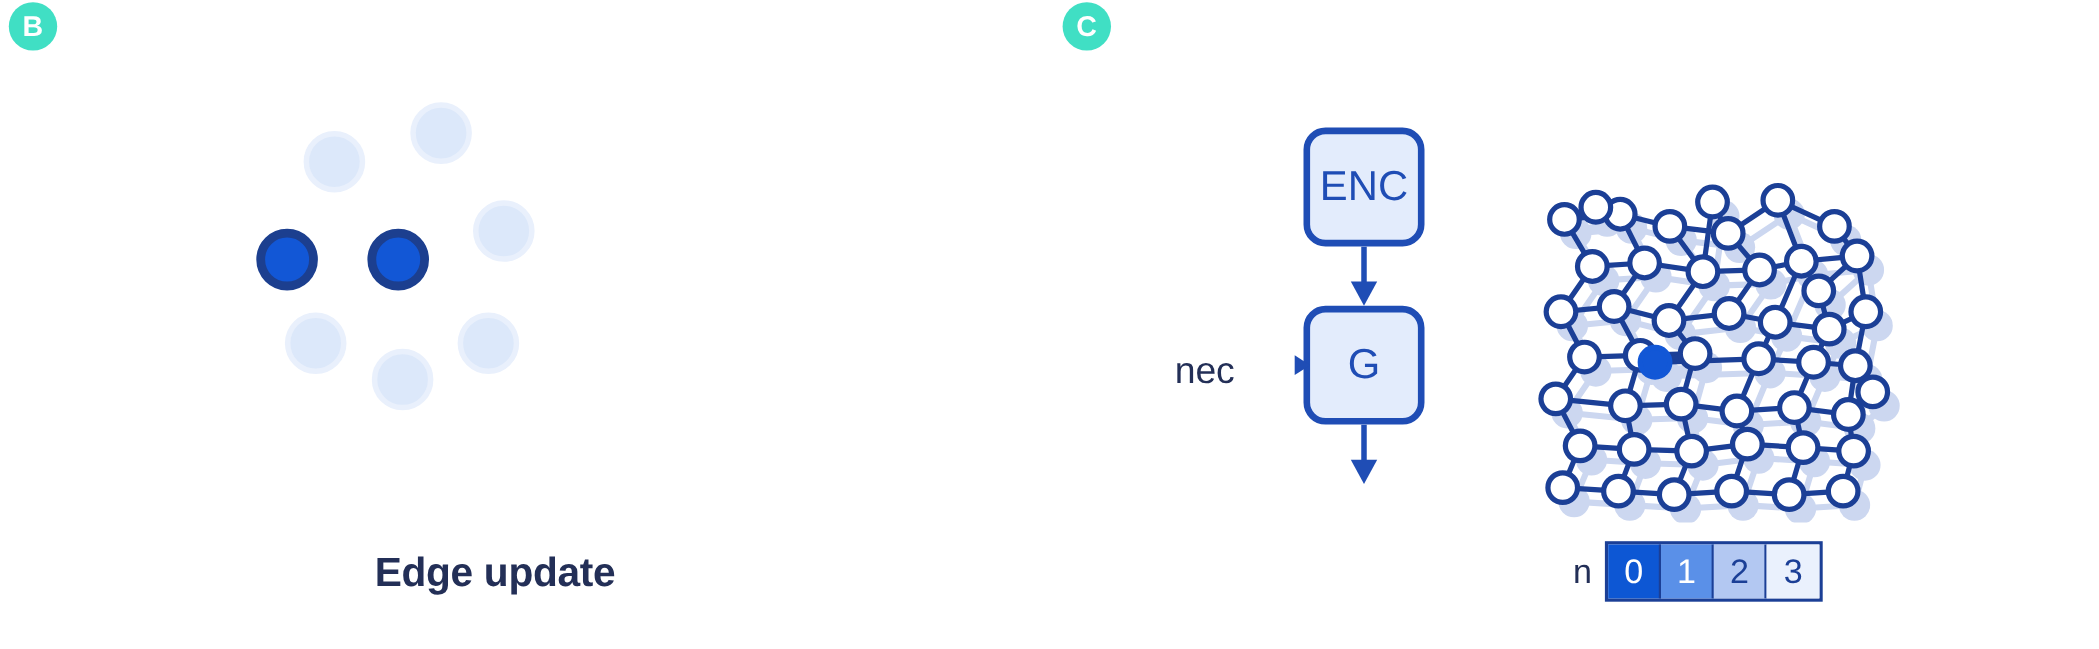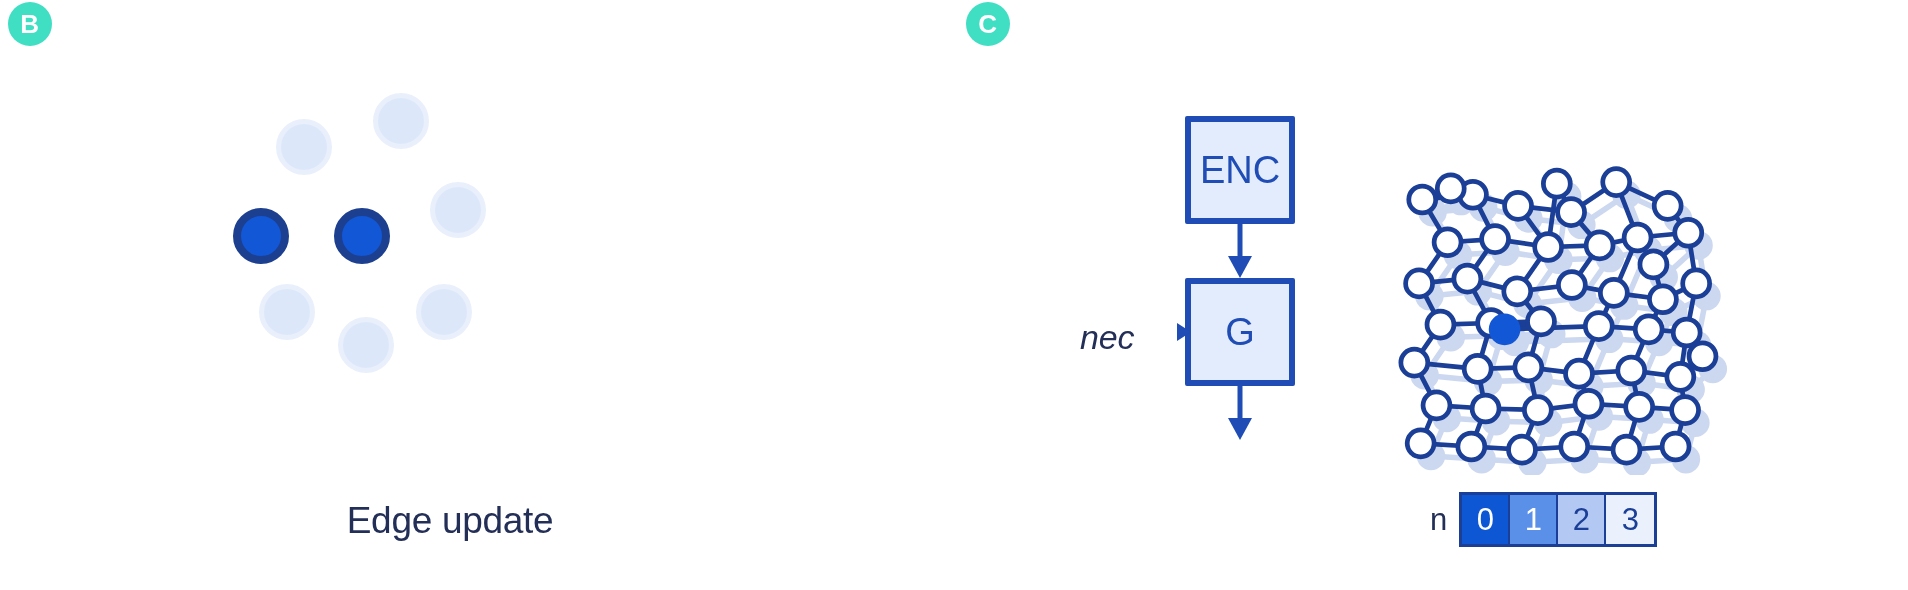--- a/index.html
+++ b/index.html
@@ -56,41 +56,41 @@
     background: #1257d6;
     border: 8px solid #1c3f8f;
   }
   #edge-update-caption {
     position: absolute;
     left: 0px;
     top: 500px;
     width: 900px;
     text-align: center;
     font-size: 37px;
-    font-weight: normal;
+    font-weight: bold;
     color: #232f57;
     letter-spacing: -0.3px;
   }
 
   
   #panel-c {
     position: absolute;
     left: 960px;
     top: 0px;
     width: 948px;
     height: 590px;
   }
 
   .flow-box {
     position: absolute;
     width: 110px;
     height: 108px;
     box-sizing: border-box;
     border: 6px solid #1f4db5;
-    border-radius: 2px;
+    border-radius: 20px;
     background: #e3ecfc;
     color: #1f4db5;
     display: flex;
     align-items: center;
     justify-content: center;
     font-size: 38px;
     line-height: 1;
   }
   #flow-box-enc { left: 225px; top: 116px; }
   #flow-box-g   { left: 225px; top: 278px; }
@@ -100,26 +100,25 @@
     position: absolute;
     left: 225px;
     width: 110px;
     height: 56px;
   }
   #flow-arrow-1 { top: 224px; }
   #flow-arrow-2 { top: 386px; }
 
   #recurrence-label {
     position: absolute;
-    left: 120px;
+    left: 108px;
     top: 318px;
     font-size: 34px;
     color: #232f57;
     letter-spacing: -0.2px;
-    font-style: italic;
   }
   #recurrence-arrow {
     position: absolute;
     left: 205px;
     top: 312px;
     width: 28px;
     height: 40px;
   }
 
   #graph-figure {

